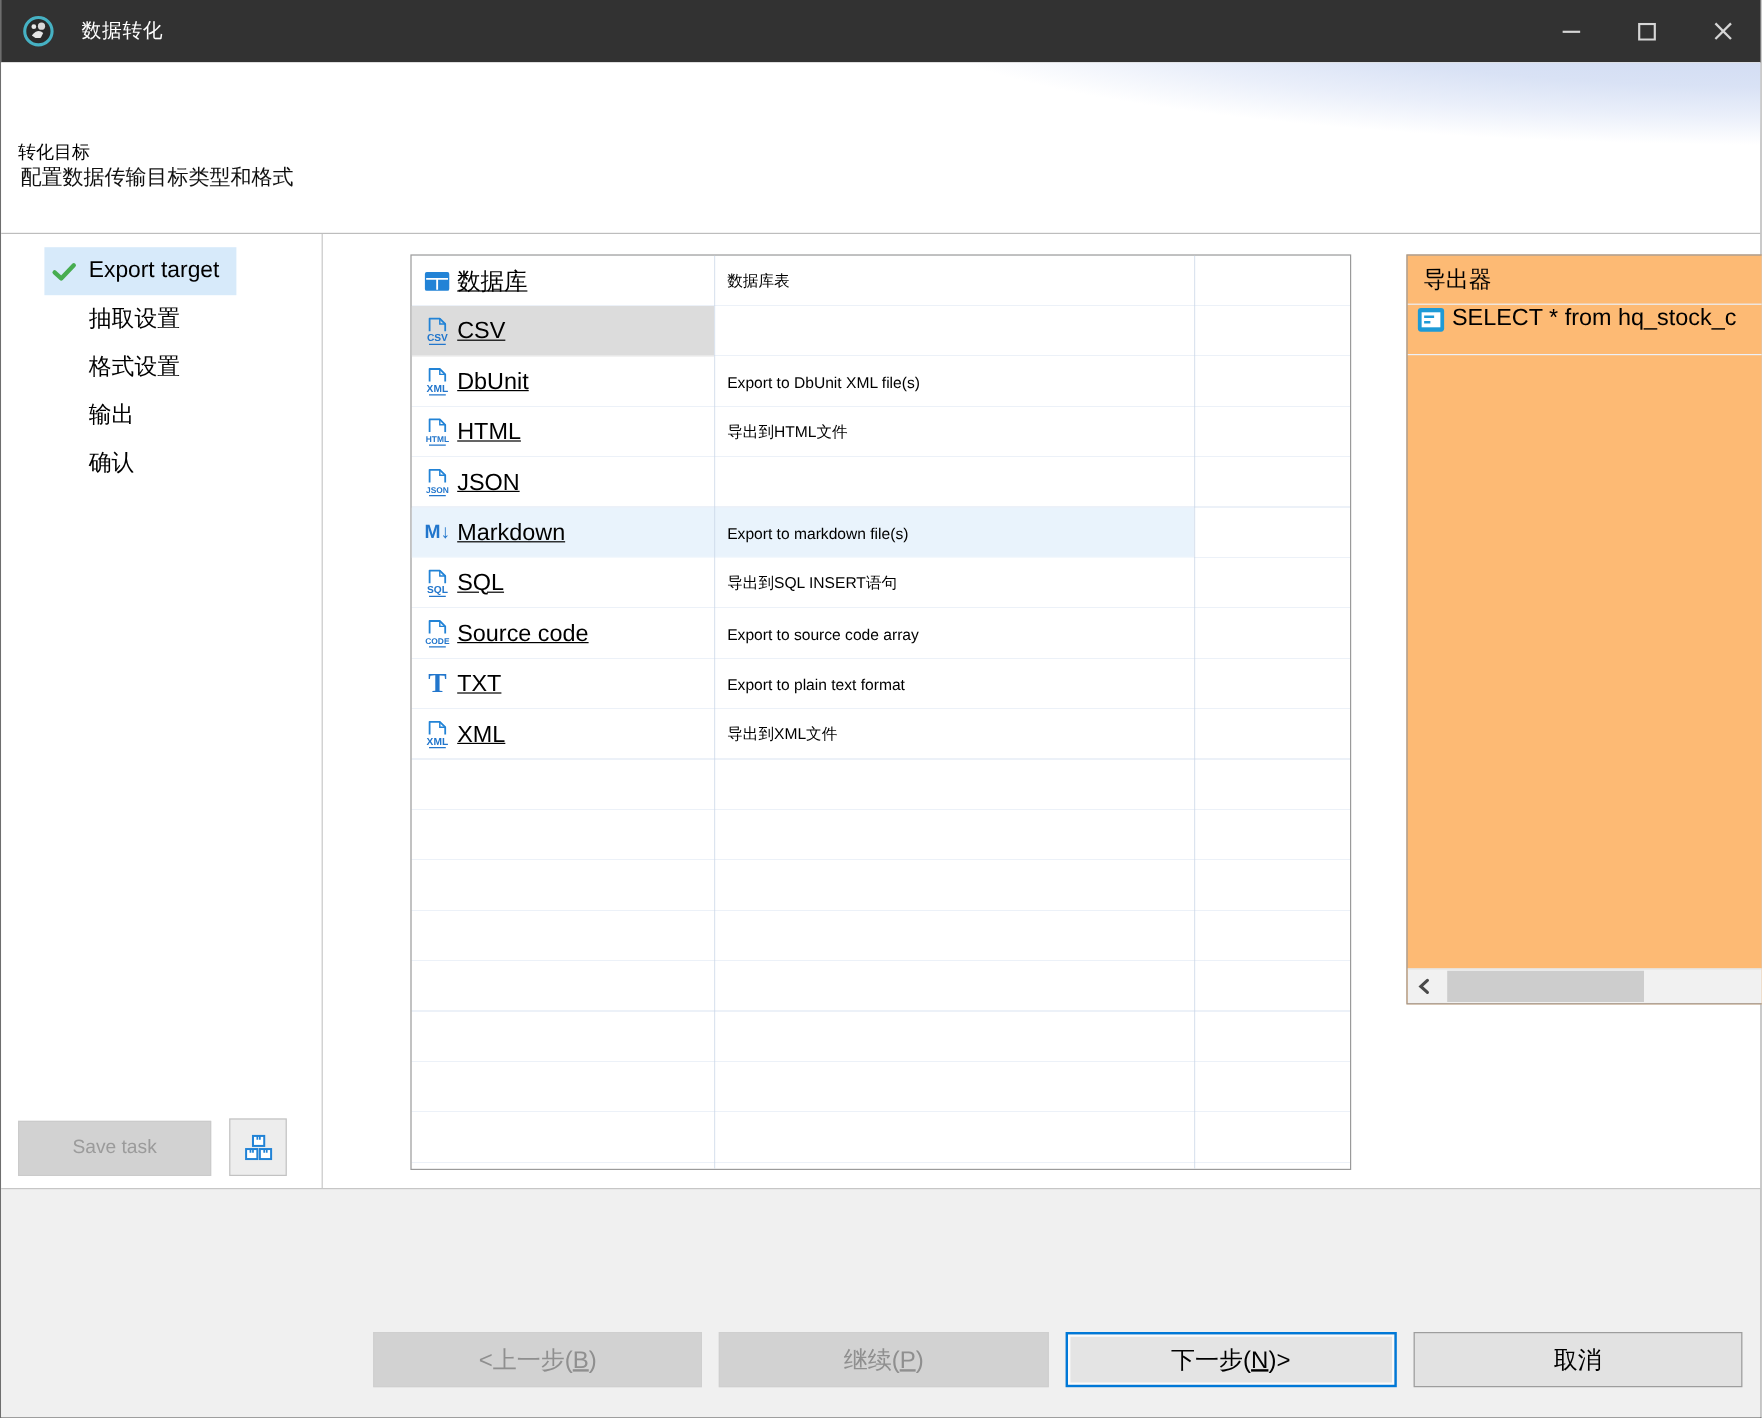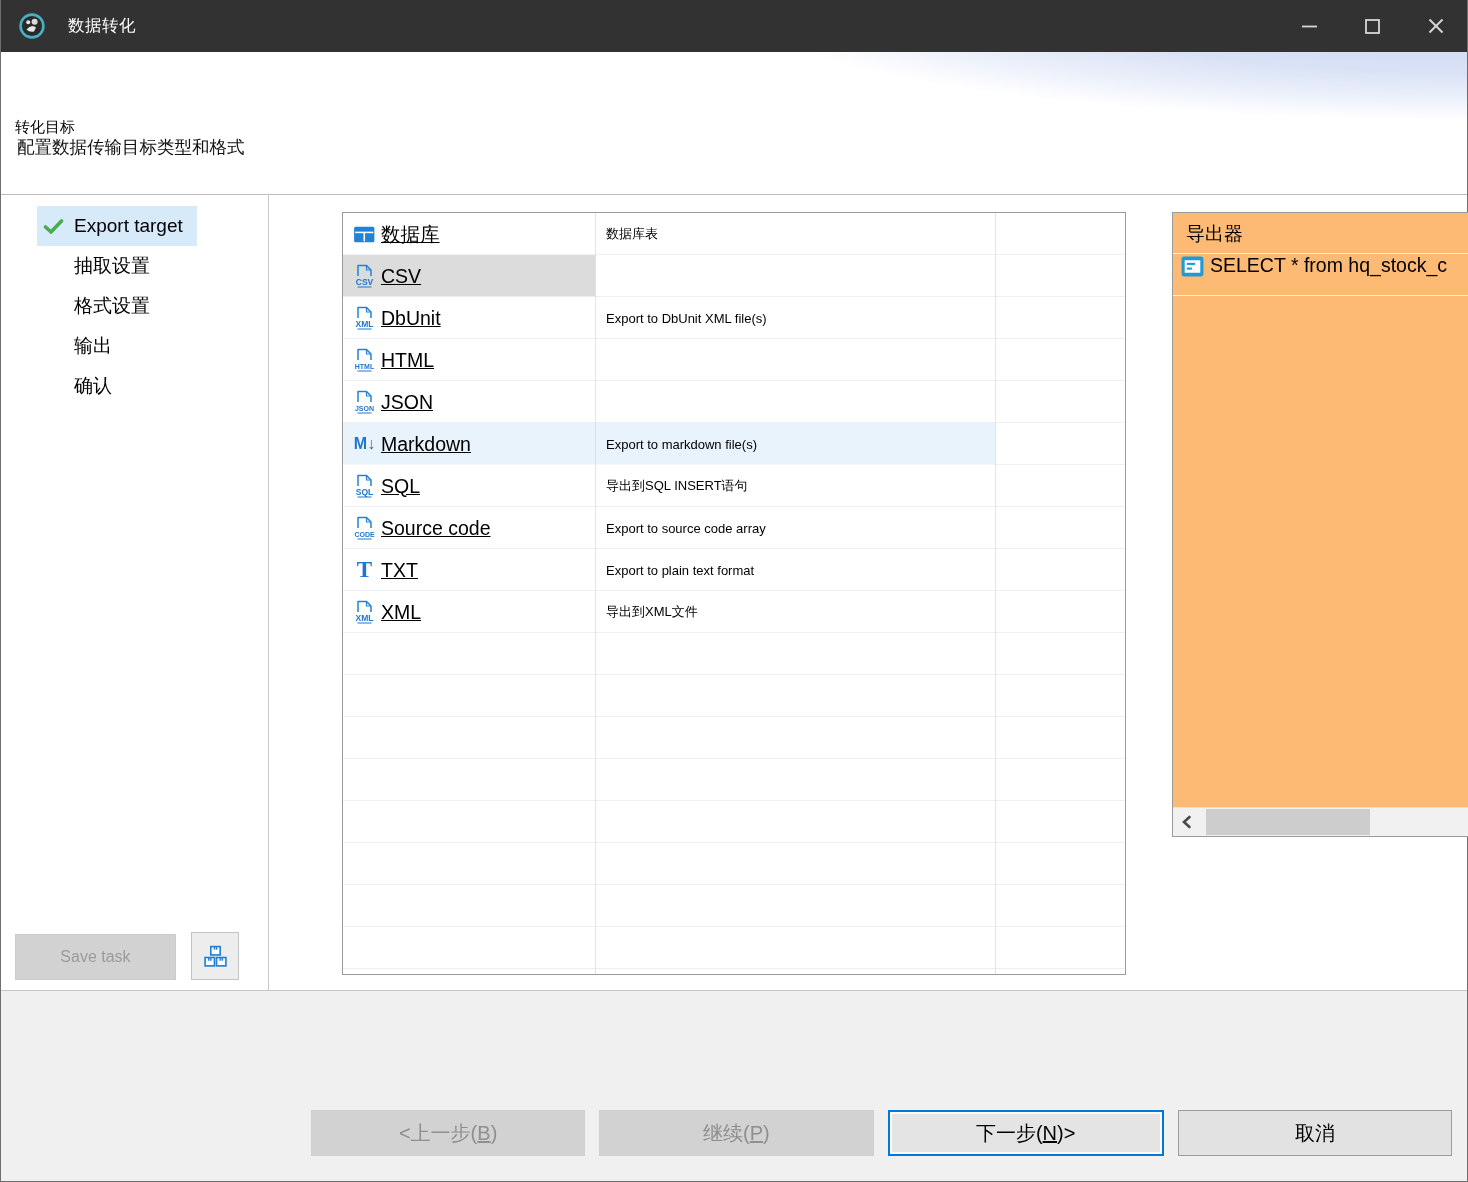--- a/index.html
+++ b/index.html
@@ -244,20 +244,21 @@
       <div class="row">
         <div class="c1">
           <svg class="icn file s4" viewBox="0 0 23 25">
             <path class="doc" d="M5 12 V1.5 H13.5 L18 6 V12"></path>
               <path class="fold" d="M13.5 1.5 V6 H18"></path>
             <text x="11.5" y="20.5">HTML</text>
               <path class="ul" d="M4.5 23 H18.5"></path>
           </svg>
           <span class="nm">HTML</span>
         </div>
+        <div class="c2">导出到HTML文件</div>
         <div class="c3"></div>
       </div>
 
       <div class="row">
         <div class="c1">
           <svg class="icn file s4" viewBox="0 0 23 25">
             <path class="doc" d="M5 12 V1.5 H13.5 L18 6 V12"></path>
               <path class="fold" d="M13.5 1.5 V6 H18"></path>
             <text x="11.5" y="20.5">JSON</text>
               <path class="ul" d="M4.5 23 H18.5"></path>

